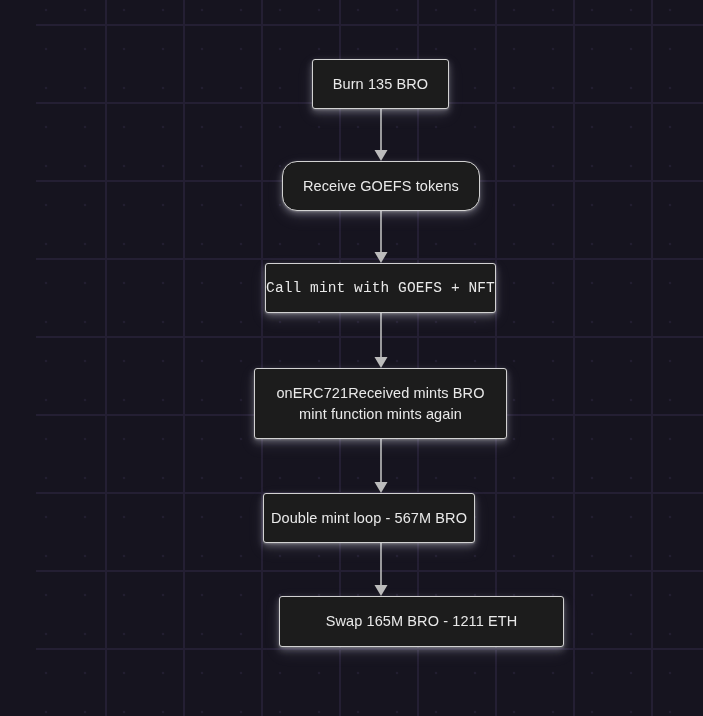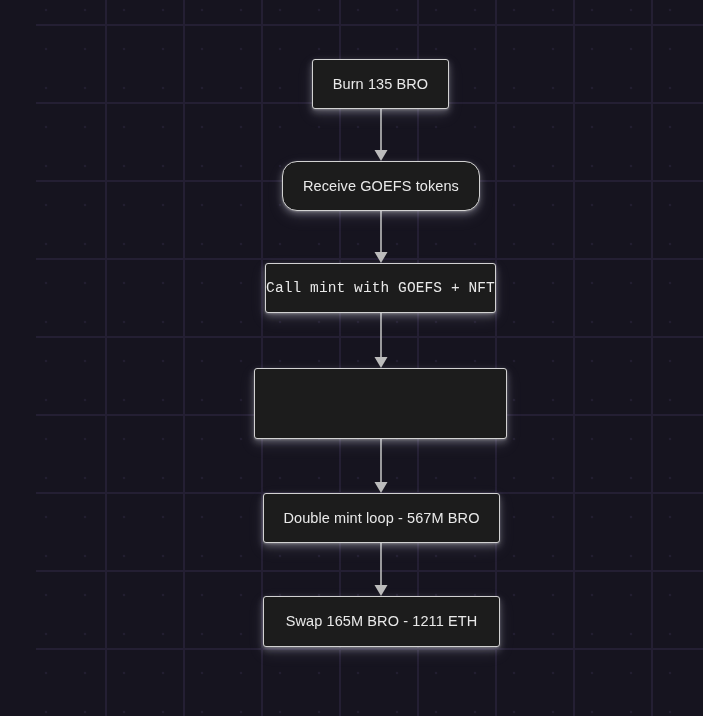--- a/index.html
+++ b/index.html
@@ -133,26 +133,28 @@
           <span class="node-line">Receive GOEFS tokens</span>
         </div>
       </div>
       <div class="node" style="left: 229px; top: 263px; width: 231px; height: 50px; font-family: Liberation Mono, monospace;">
         <div>
           <span class="node-line">Call mint with GOEFS + NFT</span>
         </div>
       </div>
       <div class="node" style="left: 218px; top: 368px; width: 253px; height: 71px;">
         <div>
+          <span class="node-line">onERC721Received mints BRO</span>
+          <span class="node-line">mint function mints again</span>
         </div>
       </div>
-      <div class="node" style="left: 227px; top: 493px; width: 237px; height: 50px;">
+      <div class="node" style="left: 227px; top: 493px; width: 212px; height: 50px;">
         <div>
           <span class="node-line">Double mint loop - 567M BRO</span>
         </div>
       </div>
-      <div class="node" style="left: 227px; top: 596px; width: 237px; height: 51px;">
+      <div class="node" style="left: 243px; top: 596px; width: 285px; height: 51px;">
         <div>
           <span class="node-line">Swap 165M BRO - 1211 ETH</span>
         </div>
       </div>
     </div>
 </div>
 
 </body></html>

